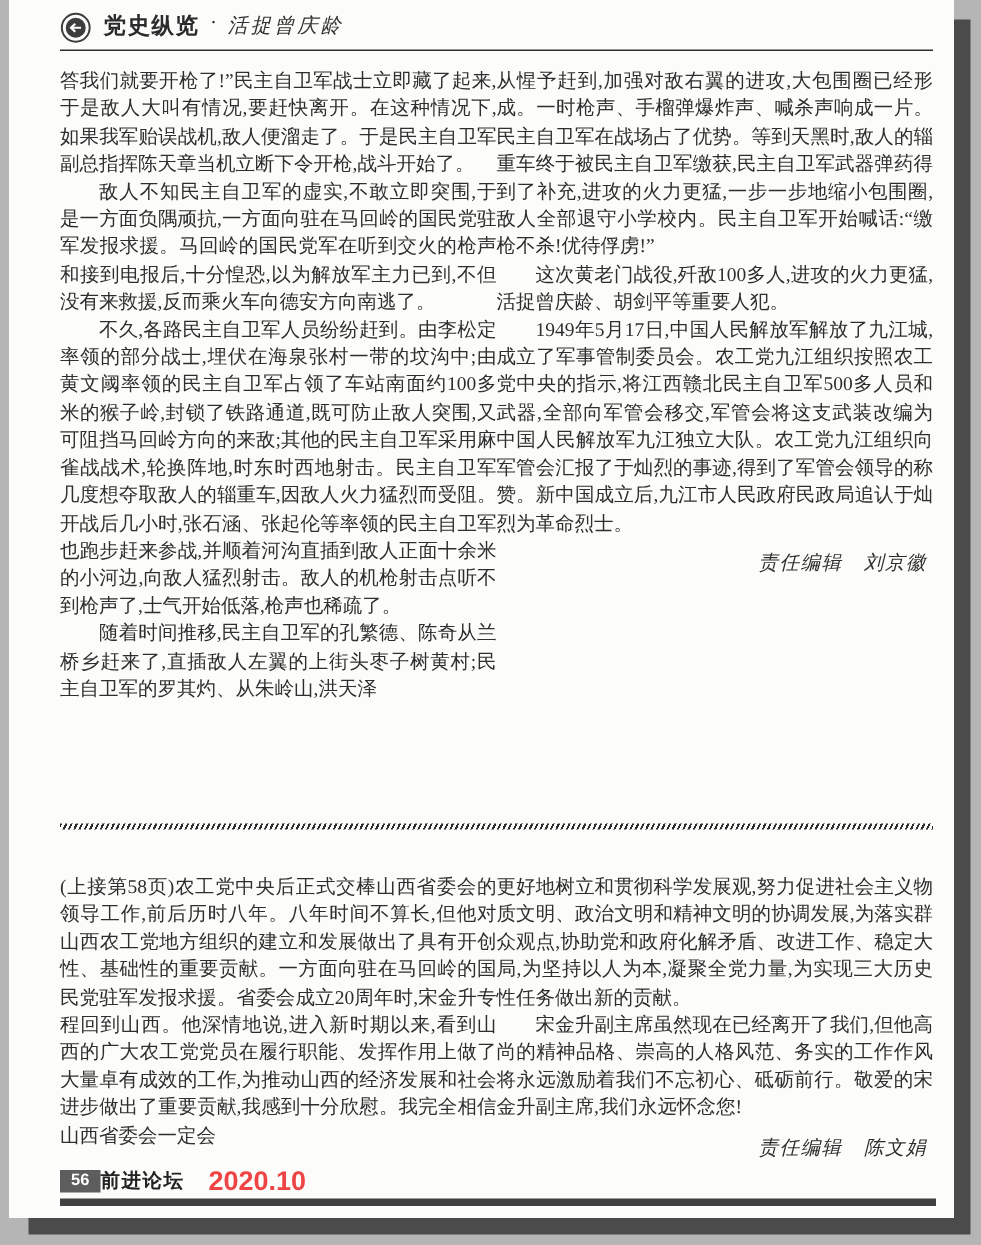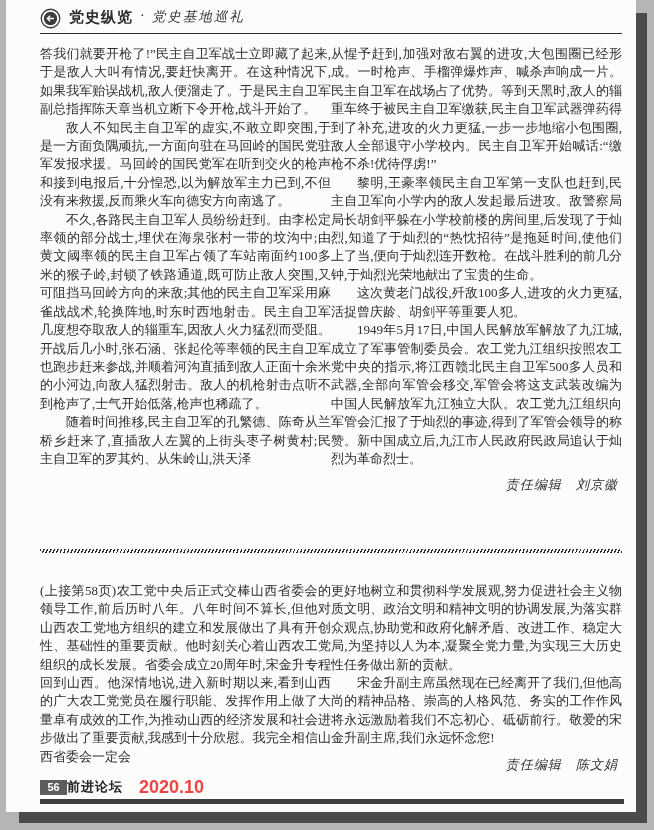--- a/index.html
+++ b/index.html
@@ -80,49 +80,48 @@
 
   <div class="hdr">
     <svg class="logo" viewBox="0 0 24 24">
       <circle cx="12" cy="12" r="10.6" fill="none" stroke="#3d3d3d" stroke-width="1.5"></circle>
       <circle cx="12" cy="12" r="7.6" fill="#3d3d3d"></circle>
       <path d="M16 12 H9.2" stroke="#ffffff" stroke-width="1.7" fill="none"></path>
       <path d="M11.6 8.9 L8.4 12 l3.2 3.1" stroke="#ffffff" stroke-width="1.7" fill="none"></path>
     </svg>
     <span class="sec">党史纵览</span>
     <span class="dot">·</span>
-    <span class="sub">党史基地巡礼</span>
+    <span class="sub">活捉曾庆龄</span>
   </div>
   <div class="hdr-rule"></div>
 
   <div class="article top-art">
     <div class="col">
         <p class="para">答我们就要开枪了!”民主自卫军战士立即藏了起来,于是敌人大叫有情况,要赶快离开。在这种情况下,如果我军贻误战机,敌人便溜走了。于是民主自卫军副总指挥陈天章当机立断下令开枪,战斗开始了。</p>
         <p class="para indent">敌人不知民主自卫军的虚实,不敢立即突围,于是一方面负隅顽抗,一方面向驻在马回岭的国民党驻军发报求援。马回岭的国民党军在听到交火的枪声和接到电报后,十分惶恐,以为解放军主力已到,不但没有来救援,反而乘火车向德安方向南逃了。</p>
         <p class="para indent">不久,各路民主自卫军人员纷纷赶到。由李松定率领的部分战士,埋伏在海泉张村一带的坟沟中;由黄文阈率领的民主自卫军占领了车站南面约100多米的猴子岭,封锁了铁路通道,既可防止敌人突围,又可阻挡马回岭方向的来敌;其他的民主自卫军采用麻雀战战术,轮换阵地,时东时西地射击。民主自卫军几度想夺取敌人的辎重车,因敌人火力猛烈而受阻。开战后几小时,张石涵、张起伦等率领的民主自卫军也跑步赶来参战,并顺着河沟直插到敌人正面十余米的小河边,向敌人猛烈射击。敌人的机枪射击点听不到枪声了,士气开始低落,枪声也稀疏了。</p>
         <p class="para indent">随着时间推移,民主自卫军的孔繁德、陈奇从兰桥乡赶来了,直插敌人左翼的上街头枣子树黄村;民主自卫军的罗其灼、从朱岭山,洪天泽</p>
       </div>
     <div class="col">
       <div>
           <p class="para">从惺予赶到,加强对敌右翼的进攻,大包围圈已经形成。一时枪声、手榴弹爆炸声、喊杀声响成一片。民主自卫军在战场占了优势。等到天黑时,敌人的辎重车终于被民主自卫军缴获,民主自卫军武器弹药得到了补充,进攻的火力更猛,一步一步地缩小包围圈,敌人全部退守小学校内。民主自卫军开始喊话:“缴枪不杀!优待俘虏!”</p>
-          <p class="para indent">黎明,王豪率领民主自卫军第一支队也赶到,民主自卫军向小学内的敌人发起最后进攻。敌警察局局长胡剑平躲在小学校前楼的房间里,后发现了于灿烈,知道了于灿烈的“热忱招待”是拖延时间,使他们上了当,便向于灿烈连开数枪。在战斗胜利的前几分钟,于灿烈光荣地献出了宝贵的生命。</p>
           <p class="para indent">这次黄老门战役,歼敌100多人,进攻的火力更猛,活捉曾庆龄、胡剑平等重要人犯。</p>
           <p class="para indent">1949年5月17日,中国人民解放军解放了九江城,成立了军事管制委员会。农工党九江组织按照农工党中央的指示,将江西赣北民主自卫军500多人员和武器,全部向军管会移交,军管会将这支武装改编为中国人民解放军九江独立大队。农工党九江组织向军管会汇报了于灿烈的事迹,得到了军管会领导的称赞。新中国成立后,九江市人民政府民政局追认于灿烈为革命烈士。</p>
         </div>
       <p class="editor-line">
         <span>责任编辑</span><span class="ed-name">刘京徽</span>
       </p>
     </div>
   </div>
 
   <div class="fancy-divider"></div>
 
   <div class="article bot-art">
     <div class="col">
-        <p class="para">(上接第58页)农工党中央后正式交棒山西省委会的领导工作,前后历时八年。八年时间不算长,但他对山西农工党地方组织的建立和发展做出了具有开创性、基础性的重要贡献。他时刻关心着山西农工党组织的成长发展。省委会成立20周年时,宋金升专程回到山西。他深情地说,进入新时期以来,看到山西的广大农工党党员在履行职能、发挥作用上做了大量卓有成效的工作,为推动山西的经济发展和社会进步做出了重要贡献,我感到十分欣慰。我完全相信山西省委会一定会</p>
+        <p class="para">(上接第58页)农工党中央后正式交棒山西省委会的领导工作,前后历时八年。八年时间不算长,但他对山西农工党地方组织的建立和发展做出了具有开创性、基础性的重要贡献。一方面向驻在马回岭的国民党驻军发报求援。省委会成立20周年时,宋金升专程回到山西。他深情地说,进入新时期以来,看到山西的广大农工党党员在履行职能、发挥作用上做了大量卓有成效的工作,为推动山西的经济发展和社会进步做出了重要贡献,我感到十分欣慰。我完全相信山西省委会一定会</p>
       </div>
     <div class="col">
       <div>
           <p class="para">更好地树立和贯彻科学发展观,努力促进社会主义物质文明、政治文明和精神文明的协调发展,为落实群众观点,协助党和政府化解矛盾、改进工作、稳定大局,为坚持以人为本,凝聚全党力量,为实现三大历史性任务做出新的贡献。</p>
           <p class="para indent">宋金升副主席虽然现在已经离开了我们,但他高尚的精神品格、崇高的人格风范、务实的工作作风将永远激励着我们不忘初心、砥砺前行。敬爱的宋金升副主席,我们永远怀念您!</p>
         </div>
       <p class="editor-line">
         <span>责任编辑</span><span class="ed-name">陈文娟</span>
       </p>
     </div>

